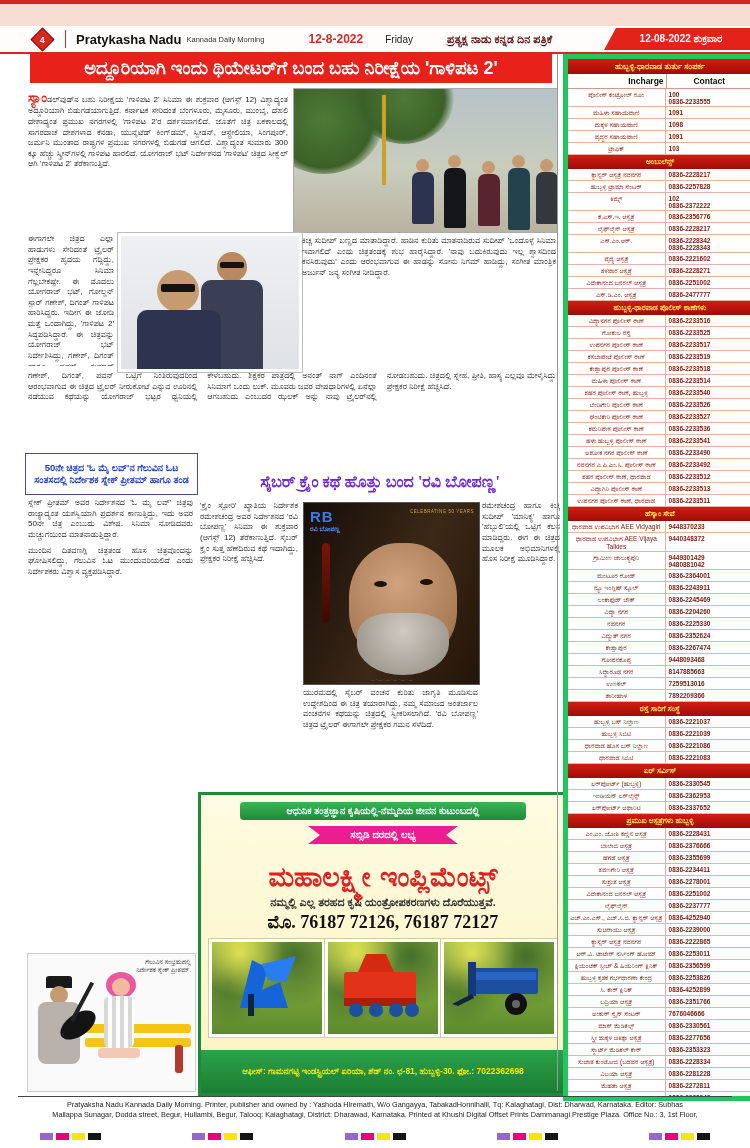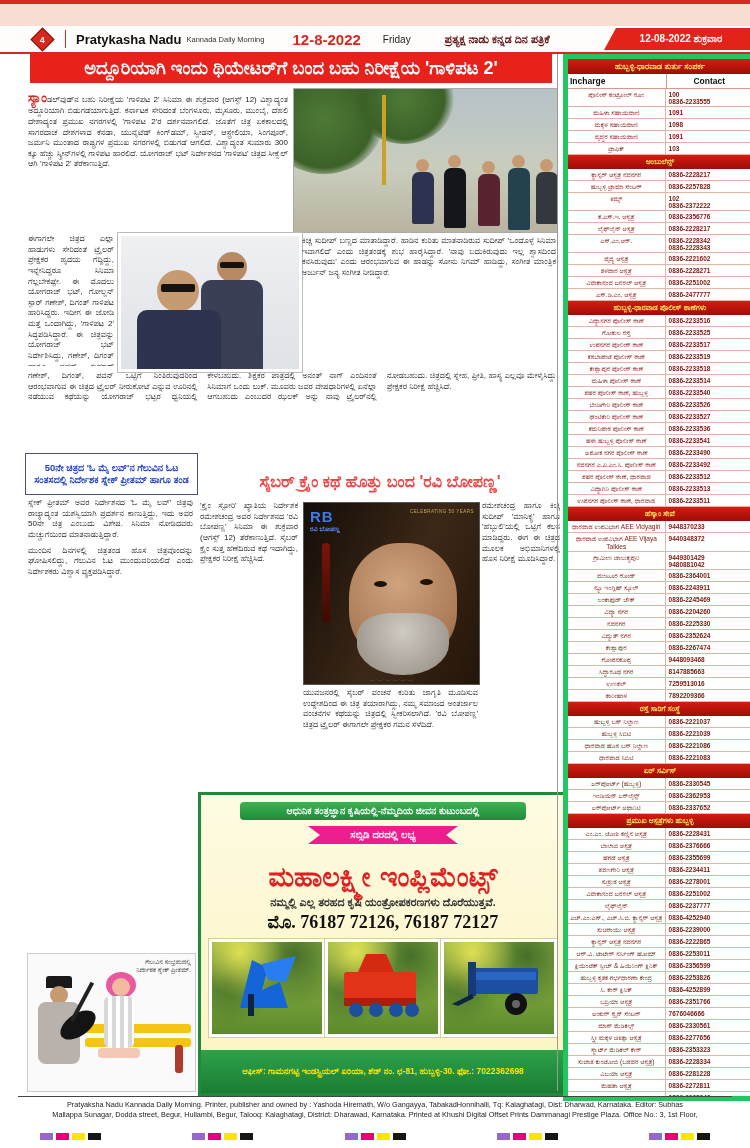--- a/index.html
+++ b/index.html
@@ -8,21 +8,21 @@
 
   
   .topstrip{left:0;top:0;width:750px;height:4px;background:#d6281e;}
   .pinkband{left:0;top:4px;width:750px;height:22px;background:#f7ddd2;}
   .masthead{left:0;top:26px;width:750px;height:26px;background:#fffdfb;border-bottom:2px solid #d6281e;display:flex;align-items:center;}
   .diamond{width:15px;height:15px;background:#d6281e;transform:rotate(45deg);margin-left:34px;border:1px solid #8e0f08;display:flex;align-items:center;justify-content:center;}
   .diamond span{transform:rotate(-45deg);color:#fff;font-size:9px;font-weight:bold;}
   .mh-sep{width:1px;height:18px;background:#d6281e;margin:0 10px 0 14px;}
   .brand-main{font-weight:bold;font-size:13px;color:#111;}
   .brand-sub{font-size:7.5px;color:#333;}
-  .mh-date{color:#d6281e;font-weight:bold;font-size:15px;margin-left:28px;}
+  .mh-date{color:#d6281e;font-weight:bold;font-size:12px;margin-left:44px;}
   .mh-day{color:#222;font-size:10px;margin-left:22px;}
   .mh-kn{color:#5c1010;font-weight:bold;font-size:11px;margin-left:34px;}
   .datebox{margin-left:auto;background:#e32219;color:#fff;font-weight:bold;font-size:10px;height:22px;line-height:22px;padding:0 10px 0 18px;clip-path:polygon(12px 0,100% 0,100% 100%,0 100%);min-width:118px;text-align:center;}
 
   
   .lead-hl{left:30px;top:54px;width:522px;height:29px;background:#e8211b;color:#fff;font-weight:bold;font-size:18px;display:flex;align-items:center;justify-content:center;overflow:hidden;}
   .bodytxt{font-size:8px;line-height:1.33;text-align:justify;color:#1c1c1c;overflow:hidden;}
   .dropcap{color:#d6281e;font-weight:bold;font-size:13px;}
 
   .photo-main{left:293px;top:88px;width:263px;height:143px;background:linear-gradient(#b6c2c8 0%,#c9cdbd 55%,#b9b3a0 100%);overflow:hidden;border:1px solid #aaa;}
@@ -38,21 +38,21 @@
   
   .left-hlbox{left:25px;top:453px;width:171px;height:40px;border:1px solid #46507a;background:#fff;display:flex;align-items:center;justify-content:center;text-align:center;}
   .left-hl{color:#1d3fbf;font-weight:bold;font-size:9.5px;line-height:1.3;padding:0 3px;}
   .left-body{left:28px;top:498px;width:165px;height:452px;}
   .left-body p{margin:0 0 5px 0;}
   .photo-bench{left:27px;top:953px;width:167px;height:137px;background:#fafafa;border:1px solid #ccc;overflow:hidden;}
   .benchbar{position:absolute;background:#f4c514;border-radius:3px;}
   .caption{position:absolute;font-size:6.5px;color:#333;line-height:1.25;text-align:right;}
 
   
-  .cyber-hl{left:200px;top:468px;width:360px;height:28px;color:#ef4444;font-weight:bold;font-size:16px;display:flex;align-items:center;justify-content:center;overflow:hidden;}
+  .cyber-hl{left:200px;top:468px;width:360px;height:28px;color:#6d28d9;font-weight:bold;font-size:16px;display:flex;align-items:center;justify-content:center;overflow:hidden;font-family:Liberation Serif, serif;}
   .poster{left:303px;top:502px;width:175px;height:181px;background:linear-gradient(115deg,#140d08 0%,#3c2817 55%,#241509 100%);border:1px solid #555;overflow:hidden;}
   .poster-logo{position:absolute;left:6px;top:5px;color:#3d7ae8;font-weight:bold;font-size:15px;letter-spacing:1px;}
   .poster-kn{position:absolute;left:6px;top:22px;color:#5b8cf0;font-size:6.5px;font-weight:bold;}
   .poster-badge{position:absolute;right:5px;top:6px;color:#c9a85c;font-size:4.5px;letter-spacing:.5px;}
   .face{position:absolute;right:22px;top:40px;width:108px;height:118px;border-radius:46% 46% 42% 42%;background:radial-gradient(circle at 45% 35%,#cfa37e 0%,#a87a55 70%,#6e4a2c 100%);}
   .beard{position:absolute;right:30px;top:110px;width:92px;height:62px;border-radius:40% 40% 55% 55%;background:radial-gradient(circle at 50% 30%,#cfcac2 0%,#9d968d 80%);}
   .eye{position:absolute;width:13px;height:6px;border-radius:50%;background:#1c1208;}
   .poster-credit{position:absolute;bottom:2px;left:0;width:100%;text-align:center;color:#8d8171;font-size:4px;}
 
   
@@ -69,21 +69,21 @@
       radial-gradient(circle at 15% 45%,rgba(62,105,38,.8) 0%,transparent 40%),
       linear-gradient(#8fb046 0%,#6f9a35 70%,#5d8a2e 100%);
       border:3px solid #fff;box-shadow:0 0 0 1px #cfcfa0;}
   .ad-footer{position:absolute;left:0;bottom:0;width:100%;background:linear-gradient(#2ca24a,#1b7d33);color:#ffe600;font-weight:bold;font-size:8.5px;text-align:center;padding:16px 0;}
 
   
   .vline{left:557px;top:54px;width:1px;height:1037px;background:#9a9a9a;}
   .sb{left:563px;top:54px;width:184px;height:1037px;border:5px solid #22c55e;background:#fff;overflow:hidden;font-size:6.5px;color:#7a160c;}
   .sb-title{background:linear-gradient(#d41c12,#9e0d06);color:#ffe25e;font-weight:bold;text-align:center;font-size:8px;padding:2.5px 0;}
   .sb-cols{display:flex;border-bottom:1px solid #d9968a;font-weight:bold;color:#111;font-size:8.5px;}
-  .sb-cols .n{flex:1.15;text-align:left;padding:2px;border-right:1px solid #d9968a;}
+  .sb-cols .n{flex:1.15;text-align:right;padding:2px;border-right:1px solid #d9968a;}
   .sb-cols .c{flex:1;text-align:center;padding:2px;}
   .sb-sec-h{background:linear-gradient(#d41c12,#9e0d06);color:#ffe25e;text-align:center;font-weight:bold;font-size:7.5px;padding:2px 0;}
   .sb-row{display:flex;border-bottom:1px solid #e6b3a7;align-items:stretch;}
   .sb-row .n{flex:1.15;padding:1.5px 2px;text-align:center;border-right:1px solid #e6b3a7;}
   .sb-row .c{flex:1;padding:1.5px 3px;text-align:left;white-space:pre-line;font-weight:bold;}
 
   
   .foot-rule{left:18px;top:1096px;width:714px;height:1px;background:#444;}
   .foot-text{left:25px;top:1100px;width:700px;text-align:center;font-size:7.3px;color:#222;line-height:1.4;}
   .regmarks{left:0;top:1133px;width:750px;display:flex;justify-content:space-between;padding:0 40px;box-sizing:border-box;}
@@ -138,42 +138,42 @@
   </div>
   <div class="abs bodytxt" style="left:28px;top:234px;width:86px;height:132px;">ಈಗಾಗಲೇ ಚಿತ್ರದ ಎಲ್ಲಾ ಹಾಡುಗಳು ಸೇರಿದಂತೆ ಟ್ರೈಲರ್ ಪ್ರೇಕ್ಷಕರ ಹೃದಯ ಗೆದ್ದಿದ್ದು, ಇನ್ನೇನಿದ್ದರೂ ಸಿನಿಮಾ ಗೆಲ್ಲಬೇಕಷ್ಟೇ. ಈ ಮೊದಲು ಯೋಗರಾಜ್ ಭಟ್, ಗೋಲ್ಡನ್ ಸ್ಟಾರ್ ಗಣೇಶ್, ದಿಗಂತ್ ಗಾಳಿಪಟ ಹಾರಿಸಿದ್ದರು. ಇದೀಗ ಈ ಜೋಡಿ ಮತ್ತೆ ಒಂದಾಗಿದ್ದು, 'ಗಾಳಿಪಟ 2' ಸಿದ್ಧಪಡಿಸಿದ್ದಾರೆ. ಈ ಚಿತ್ರವನ್ನು ಯೋಗರಾಜ್ ಭಟ್ ನಿರ್ದೇಶಿಸಿದ್ದು, ಗಣೇಶ್, ದಿಗಂತ್ ಹಾಗೂ ಪವನ್ ಕುಮಾರ್ ನಟಿಸಿದ್ದಾರೆ.</div>
   <div class="abs bodytxt" style="left:302px;top:236px;width:254px;height:128px;">ಕಿಚ್ಚ ಸುದೀಪ್ ಬಣ್ಣದ ಮಾತಾಡಿದ್ದಾರೆ. ಹಾಡಿನ ಕುರಿತು ಮಾತನಾಡಿರುವ ಸುದೀಪ್ 'ಒಂದೊಳ್ಳೆ ಸಿನಿಮಾ ಇವಾಗಲಿದೆ' ಎಂದು ಚಿತ್ರತಂಡಕ್ಕೆ ಶುಭ ಹಾರೈಸಿದ್ದಾರೆ. 'ನಾವು ಬದುಕಿರುವುದು ಇಲ್ಲ ಶ್ವಾಸದಿಂದ ಕನಸಿರುವುದು' ಎಂದು ಆರಂಭವಾಗುವ ಈ ಹಾಡನ್ನು ಸೋನು ನಿಗಮ್ ಹಾಡಿದ್ದು, ಸಂಗೀತ ಮಾಂತ್ರಿಕ ಅರ್ಜುನ್ ಜನ್ಯ ಸಂಗೀತ ನೀಡಿದ್ದಾರೆ.</div>
   <div class="abs bodytxt" style="left:28px;top:371px;width:528px;height:92px;column-count:3;column-gap:10px;">ಗಣೇಶ್, ದಿಗಂತ್, ಪವನ್ ಒಟ್ಟಿಗೆ ನಿಂತಿರುವುದರಿಂದ ಆರಂಭವಾಗುವ ಈ ಚಿತ್ರದ ಟ್ರೈಲರ್ ನೀರುಕೋಟೆ ಎನ್ನುವ ಊರಿನಲ್ಲಿ ನಡೆಯುವ ಕಥೆಯನ್ನು ಯೋಗರಾಜ್ ಭಟ್ಟರ ಧ್ವನಿಯಲ್ಲಿ ಕೇಳಬಹುದು. ಶಿಕ್ಷಕರ ಪಾತ್ರದಲ್ಲಿ ಅನಂತ್ ನಾಗ್ ಎಂದಿನಂತೆ ಸಿನಿಮಾಗೆ ಒಂದು ಲುಕ್. ಮೂವರು ಜವರ ವೇಷಧಾರಿಗಳಲ್ಲಿ ಏನೆಲ್ಲಾ ಆಗಬಹುದು ಎಂಬುದರ ಝಲಕ್ ಅನ್ನು ನಾವು ಟ್ರೈಲರ್‌ನಲ್ಲಿ ನೋಡಬಹುದು. ಚಿತ್ರದಲ್ಲಿ ಸ್ನೇಹ, ಪ್ರೀತಿ, ಹಾಸ್ಯ ಎಲ್ಲವೂ ಮೇಳೈಸಿದ್ದು ಪ್ರೇಕ್ಷಕರ ನಿರೀಕ್ಷೆ ಹೆಚ್ಚಿಸಿದೆ.</div>
 
   <div class="abs left-hlbox">
     <div class="left-hl">50ನೇ ಚಿತ್ರದ 'ಓ ಮೈ ಲವ್'ನ ಗೆಲುವಿನ ಓಟ ಸಂತಸದಲ್ಲಿ ನಿರ್ದೇಶಕ ಸ್ನೇಕ್ ಪ್ರೀತಮ್ ಹಾಗೂ ತಂಡ</div>
   </div>
   <div class="abs bodytxt left-body">
     <p>ಸ್ನೇಕ್ ಪ್ರೀತಮ್ ಅವರ ನಿರ್ದೇಶನದ 'ಓ ಮೈ ಲವ್' ಚಿತ್ರವು ರಾಜ್ಯಾದ್ಯಂತ ಯಶಸ್ವಿಯಾಗಿ ಪ್ರದರ್ಶನ ಕಾಣುತ್ತಿದ್ದು, ಇದು ಅವರ 50ನೇ ಚಿತ್ರ ಎಂಬುದು ವಿಶೇಷ. ಸಿನಿಮಾ ನೋಡಿದವರು ಮೆಚ್ಚುಗೆಯಿಂದ ಮಾತನಾಡುತ್ತಿದ್ದಾರೆ.</p>
-    <p>ಮುಂದಿನ ದಿನಗಳಲ್ಲಿ ಚಿತ್ರತಂಡ ಹೊಸ ಚಿತ್ರವೊಂದನ್ನು ಘೋಷಿಸಲಿದ್ದು, ಗೆಲುವಿನ ಓಟ ಮುಂದುವರಿಯಲಿದೆ ಎಂದು ನಿರ್ದೇಶಕರು ವಿಶ್ವಾಸ ವ್ಯಕ್ತಪಡಿಸಿದ್ದಾರೆ.</p>
+    <p>ಮುಂದಿನ ದಿತವಣಗ್ಲಿ ಚಿತ್ರತಂಡ ಹೊಸ ಚಿತ್ರವೊಂದನ್ನು ಘೋಷಿಸಲಿದ್ದು, ಗೆಲುವಿನ ಓಟ ಮುಂದುವರಿಯಲಿದೆ ಎಂದು ನಿರ್ದೇಶಕರು ವಿಶ್ವಾಸ ವ್ಯಕ್ತಪಡಿಸಿದ್ದಾರೆ.</p>
   </div>
   <div class="abs photo-bench">
     <div class="caption" style="right:4px;top:4px;width:62px;">ಗೆಲುವಿನ ಸಂಭ್ರಮದಲ್ಲಿ ನಿರ್ದೇಶಕ ಸ್ನೇಕ್ ಪ್ರೀತಮ್.</div>
     <div class="benchbar" style="right:4px;bottom:44px;width:106px;height:9px;"></div>
     <div class="benchbar" style="right:4px;bottom:58px;width:106px;height:9px;"></div>
     <div class="benchbar" style="right:12px;bottom:18px;width:8px;height:28px;background:#b03a2e;"></div>
     <div style="position:absolute;left:78px;top:18px;width:30px;height:26px;border-radius:50%;background:#e85aa0;"></div>
     <div style="position:absolute;left:84px;top:24px;width:18px;height:18px;border-radius:50%;background:#f0b9a0;"></div>
     <div style="position:absolute;left:76px;top:42px;width:30px;height:52px;border-radius:6px;background:repeating-linear-gradient(90deg,#d8d8d8 0 4px,#fff 4px 8px);"></div>
     <div style="position:absolute;left:70px;top:94px;width:42px;height:10px;background:#f3c8b4;border-radius:4px;"></div>
     <div style="position:absolute;left:18px;top:22px;width:26px;height:12px;background:#1a1a1a;border-radius:3px 3px 0 0;"></div>
     <div style="position:absolute;left:22px;top:32px;width:18px;height:18px;border-radius:50%;background:#c79b72;"></div>
     <div style="position:absolute;left:10px;top:48px;width:42px;height:62px;border-radius:8px;background:#b9b2ac;"></div>
     <div style="position:absolute;left:30px;top:60px;width:40px;height:22px;border-radius:50%;background:#141414;transform:rotate(-35deg);"></div>
     <div style="position:absolute;left:52px;top:26px;width:4px;height:44px;background:#222;transform:rotate(28deg);"></div>
   </div>
 
   <div class="abs cyber-hl">ಸೈಬರ್ ಕ್ರೈಂ ಕಥೆ ಹೊತ್ತು ಬಂದ 'ರವಿ ಬೋಪಣ್ಣ'</div>
   <div class="abs bodytxt" style="left:200px;top:501px;width:98px;height:284px;">'ಕ್ರೈಂ ಸ್ಟೋರಿ' ಖ್ಯಾತಿಯ ನಿರ್ದೇಶಕ ರಮೇಶಚಂದ್ರ ಅವರ ನಿರ್ದೇಶನದ 'ರವಿ ಬೋಪಣ್ಣ' ಸಿನಿಮಾ ಈ ಶುಕ್ರವಾರ (ಆಗಸ್ಟ್ 12) ತೆರೆಕಾಣುತ್ತಿದೆ. ಸೈಬರ್ ಕ್ರೈಂ ಸುತ್ತ ಹೆಣೆದಿರುವ ಕಥೆ ಇದಾಗಿದ್ದು, ಪ್ರೇಕ್ಷಕರ ನಿರೀಕ್ಷೆ ಹೆಚ್ಚಿಸಿದೆ.</div>
   <div class="abs bodytxt" style="left:482px;top:501px;width:78px;height:284px;">ರಮೇಶಚಂದ್ರ ಹಾಗೂ ಕಿಚ್ಚ ಸುದೀಪ್ 'ಮಾನಿಕ್ಯ' ಹಾಗೂ 'ಹೆಬ್ಬುಲಿ'ಯಲ್ಲಿ ಒಟ್ಟಿಗೆ ಕೆಲಸ ಮಾಡಿದ್ದರು. ಈಗ ಈ ಚಿತ್ರದ ಮೂಲಕ ಅಭಿಮಾನಿಗಳಲ್ಲಿ ಹೊಸ ನಿರೀಕ್ಷೆ ಮೂಡಿಸಿದ್ದಾರೆ.</div>
-  <div class="abs bodytxt" style="left:303px;top:688px;width:175px;height:98px;">ಯುವಜನರಲ್ಲಿ ಸೈಬರ್ ವಂಚನೆ ಕುರಿತು ಜಾಗೃತಿ ಮೂಡಿಸುವ ಉದ್ದೇಶದಿಂದ ಈ ಚಿತ್ರ ತಯಾರಾಗಿದ್ದು, ನಮ್ಮ ಸಮಾಜದ ಅಂತರ್ಜಾಲ ವಂಚನೆಗಳ ಕಥೆಯನ್ನು ಚಿತ್ರದಲ್ಲಿ ಸ್ವೀಕರಿಸಲಾಗಿದೆ. 'ರವಿ ಬೋಪಣ್ಣ' ಚಿತ್ರದ ಟ್ರೈಲರ್ ಈಗಾಗಲೇ ಪ್ರೇಕ್ಷಕರ ಗಮನ ಸೆಳೆದಿದೆ.</div>
+  <div class="abs bodytxt" style="left:303px;top:688px;width:175px;height:98px;">ಯುರಮದಲ್ಲಿ ಸೈಬರ್ ವಂಚನೆ ಕುರಿತು ಜಾಗೃತಿ ಮೂಡಿಸುವ ಉದ್ದೇಶದಿಂದ ಈ ಚಿತ್ರ ತಯಾರಾಗಿದ್ದು, ನಮ್ಮ ಸಮಾಜದ ಅಂತರ್ಜಾಲ ವಂಚನೆಗಳ ಕಥೆಯನ್ನು ಚಿತ್ರದಲ್ಲಿ ಸ್ವೀಕರಿಸಲಾಗಿದೆ. 'ರವಿ ಬೋಪಣ್ಣ' ಚಿತ್ರದ ಟ್ರೈಲರ್ ಈಗಾಗಲೇ ಪ್ರೇಕ್ಷಕರ ಗಮನ ಸೆಳೆದಿದೆ.</div>
 
   <div class="abs poster">
     <div class="poster-logo">RB</div>
     <div class="poster-kn">ರವಿ ಬೋಪಣ್ಣ</div>
     <div class="poster-badge">CELEBRATING 50 YEARS</div>
     <div class="face"></div>
     <div class="eye" style="right:92px;top:78px;"></div>
     <div class="eye" style="right:46px;top:76px;"></div>
     <div class="beard"></div>
     <div style="position:absolute;left:18px;top:40px;width:8px;height:80px;background:linear-gradient(#7a1408,#3c0a04);border-radius:4px;"></div>

